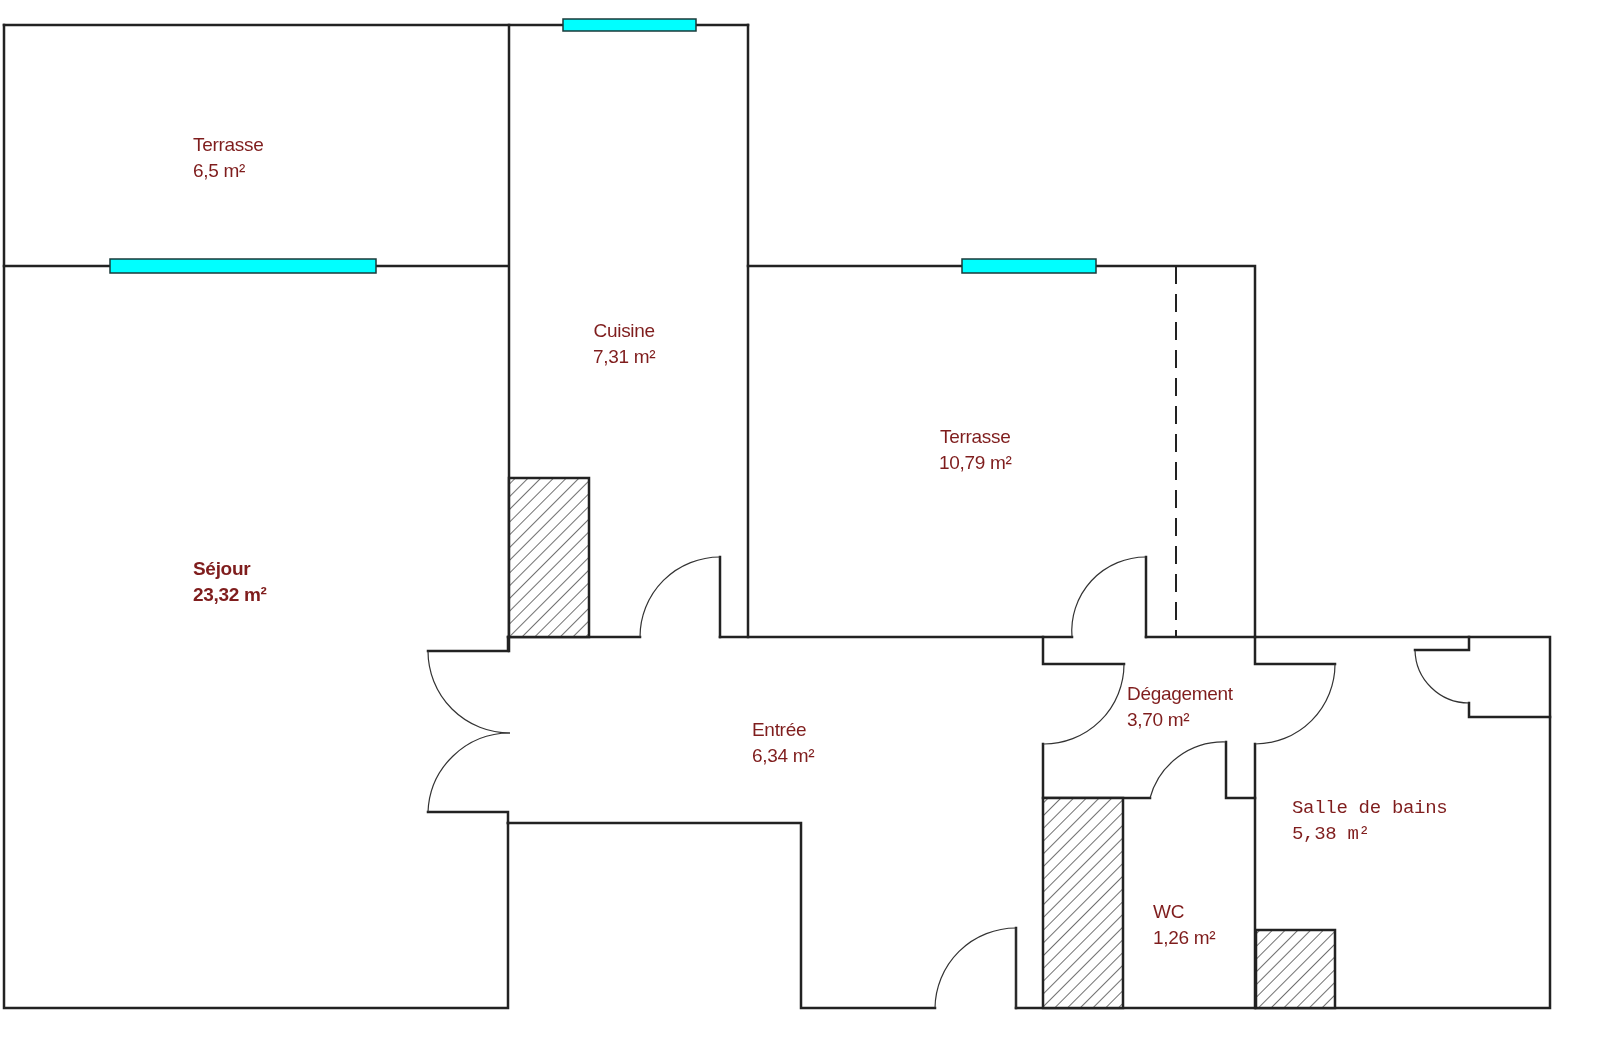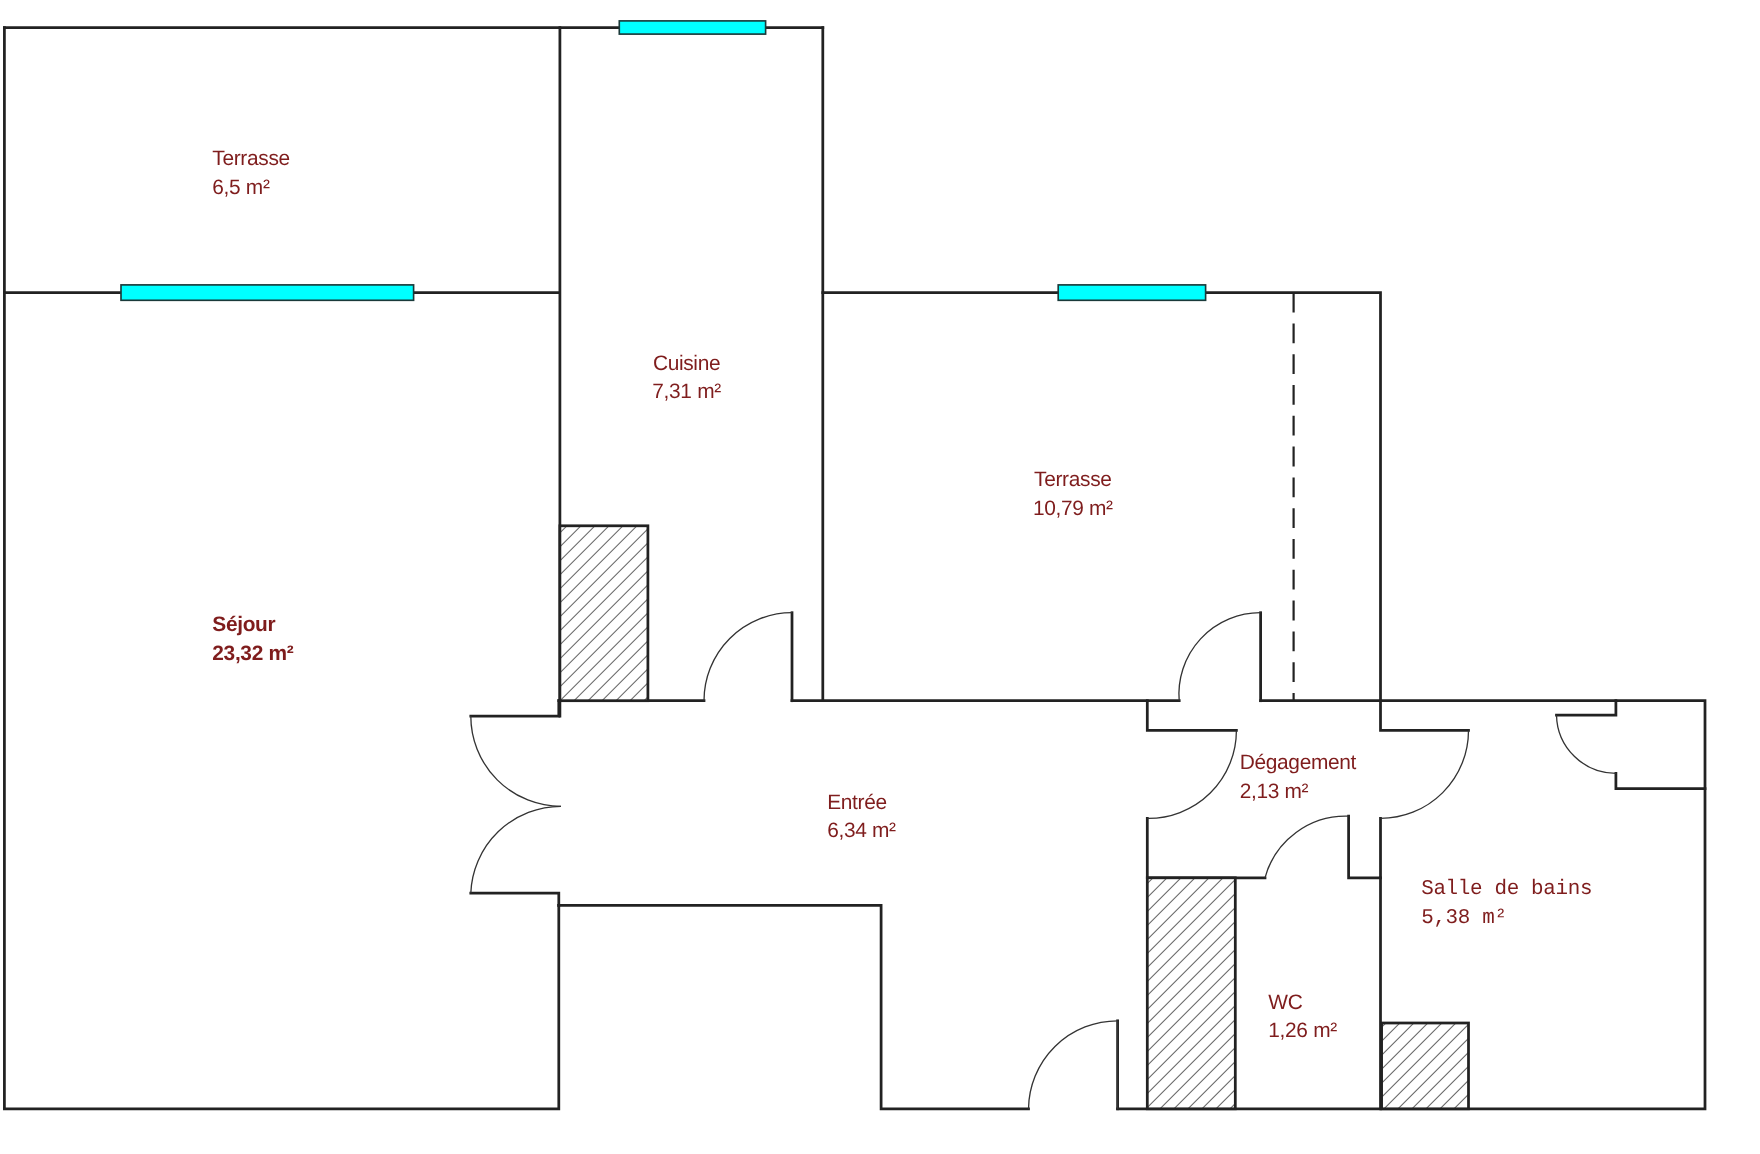--- a/index.html
+++ b/index.html
@@ -108,21 +108,21 @@
 <div class="label" style="left:193px; top:556px;font-weight:bold;">
   <span>Séjour</span>
   <span>23,32  m²</span>
 </div>
 <div class="label" style="left:752px; top:717px;">
   <span>Entrée</span>
   <span>6,34  m²</span>
 </div>
 <div class="label" style="left:1127px; top:664px;margin-top:17px;">
   <span>Dégagement</span>
-  <span>2,13  m²</span>
+  <span>3,70  m²</span>
 </div>
 <div class="label" style="left:1292px; top:795px; font-family:Liberation Mono, monospace;">
   <span>Salle de bains</span>
   <span>5,38  m²</span>
 </div>
 <div class="label" style="left:1153px; top:899px;">
   <span>WC</span>
   <span>1,26  m²</span>
 </div>
 

